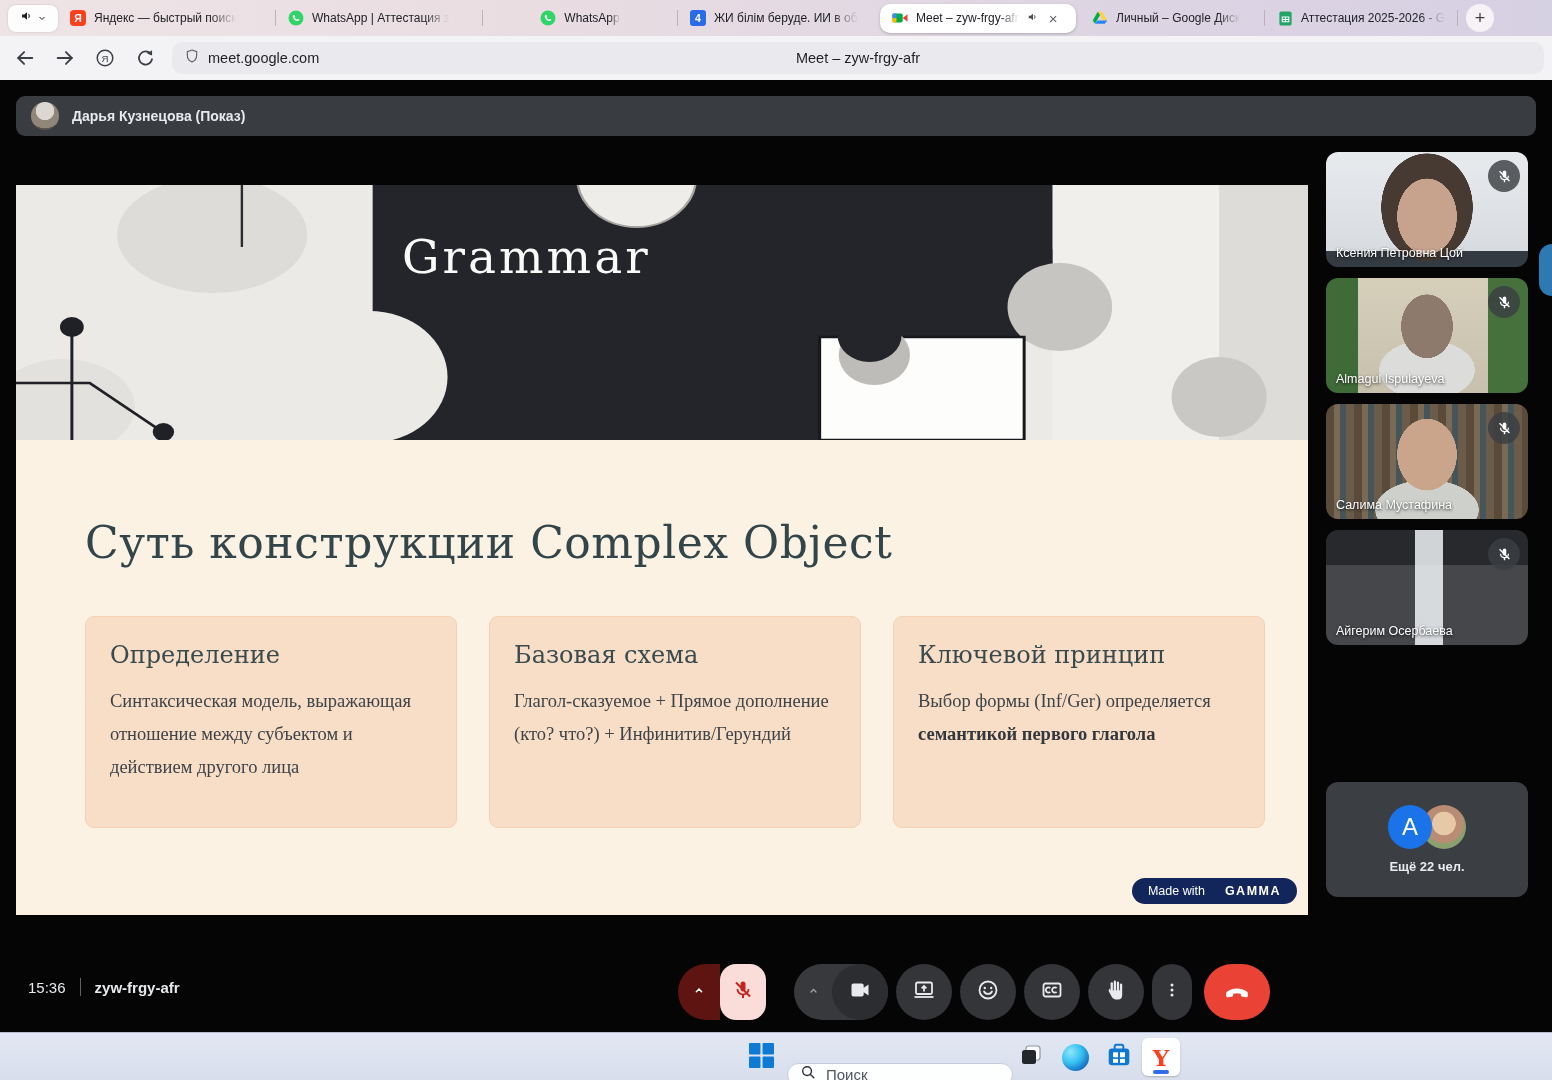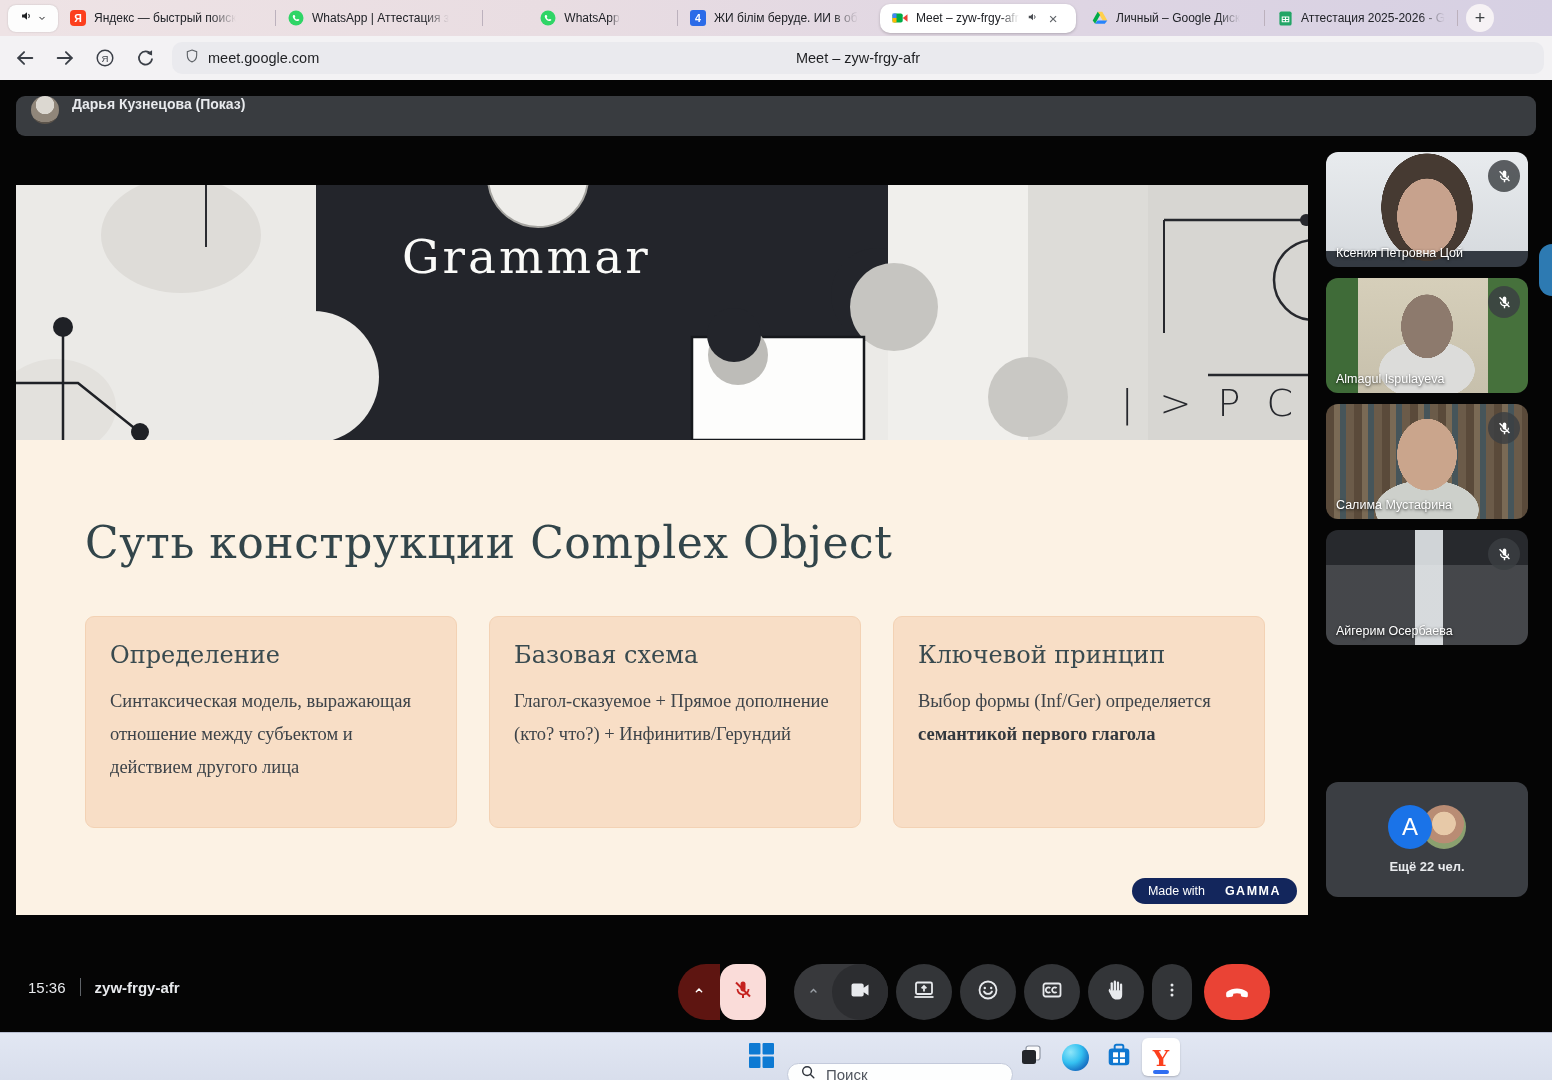--- a/index.html
+++ b/index.html
@@ -34,27 +34,27 @@
             display:flex; align-items:center; }
   .nav-btn { width:30px; height:30px; display:flex; align-items:center; justify-content:center; margin-left:10px; }
   .omnibox { position:relative; flex:1; height:32px; margin:0 8px 0 12px; background:#eaeaee;
              border-radius:10px; display:flex; align-items:center; padding:0 12px; }
   .omni-url { font-size:14.5px; color:#1f2023; margin-left:8px; }
   .omni-title { position:absolute; left:0; right:0; text-align:center; font-size:14.5px; color:#1f2023; }
 
   
   .meet { position:absolute; left:0; top:80px; width:1552px; height:952px; background:#050505; }
   .presenter-bar { position:absolute; left:16px; top:16px; width:1520px; height:40px;
-                   background:#393c40; border-radius:9px; display:flex; align-items:flex-start; }
+                   background:#393c40; border-radius:9px; display:flex; align-items:center; }
   .presenter-avatar { width:28px; height:28px; border-radius:50%; margin-left:15px;
                       background:radial-gradient(circle at 50% 32%, #dcd8d1 0 38%, #90867a 40% 72%, #5c544b 74%); }
   .presenter-name { color:#e8eaed; font-size:14px; font-weight:700; margin-left:13px; }
 
   .slide { position:absolute; left:16px; top:105px; width:1292px; height:730px; overflow:hidden; }
-  .slide-banner { position:relative; width:1292px; height:255px; }
+  .slide-banner { position:relative; width:1536px; height:255px; }
   .banner-art { position:absolute; inset:0; width:100%; height:100%; }
   .banner-word { position:absolute; left:386px; top:44px; font-family:"DejaVu Serif", serif;
                  font-size:47px; color:#fafaf8; letter-spacing:3px; }
   .banner-glyphs { position:absolute; right:8px; top:196px; font-family:"DejaVu Sans", sans-serif;
                    font-weight:300; font-size:38px; color:#26282d; letter-spacing:7px; }
   .slide-body { position:relative; width:1292px; height:475px; background:#fcf2e4; }
   .slide-title { position:absolute; left:69px; top:77px; font-family:"DejaVu Serif", serif;
                  font-size:44px; color:#32454a; letter-spacing:.5px; }
   .cards { position:absolute; left:69px; top:176px; display:flex; gap:32px; }
   .card { width:372px; min-height:212px; background:#f8dec6; border:1px solid #f3d2b4;

